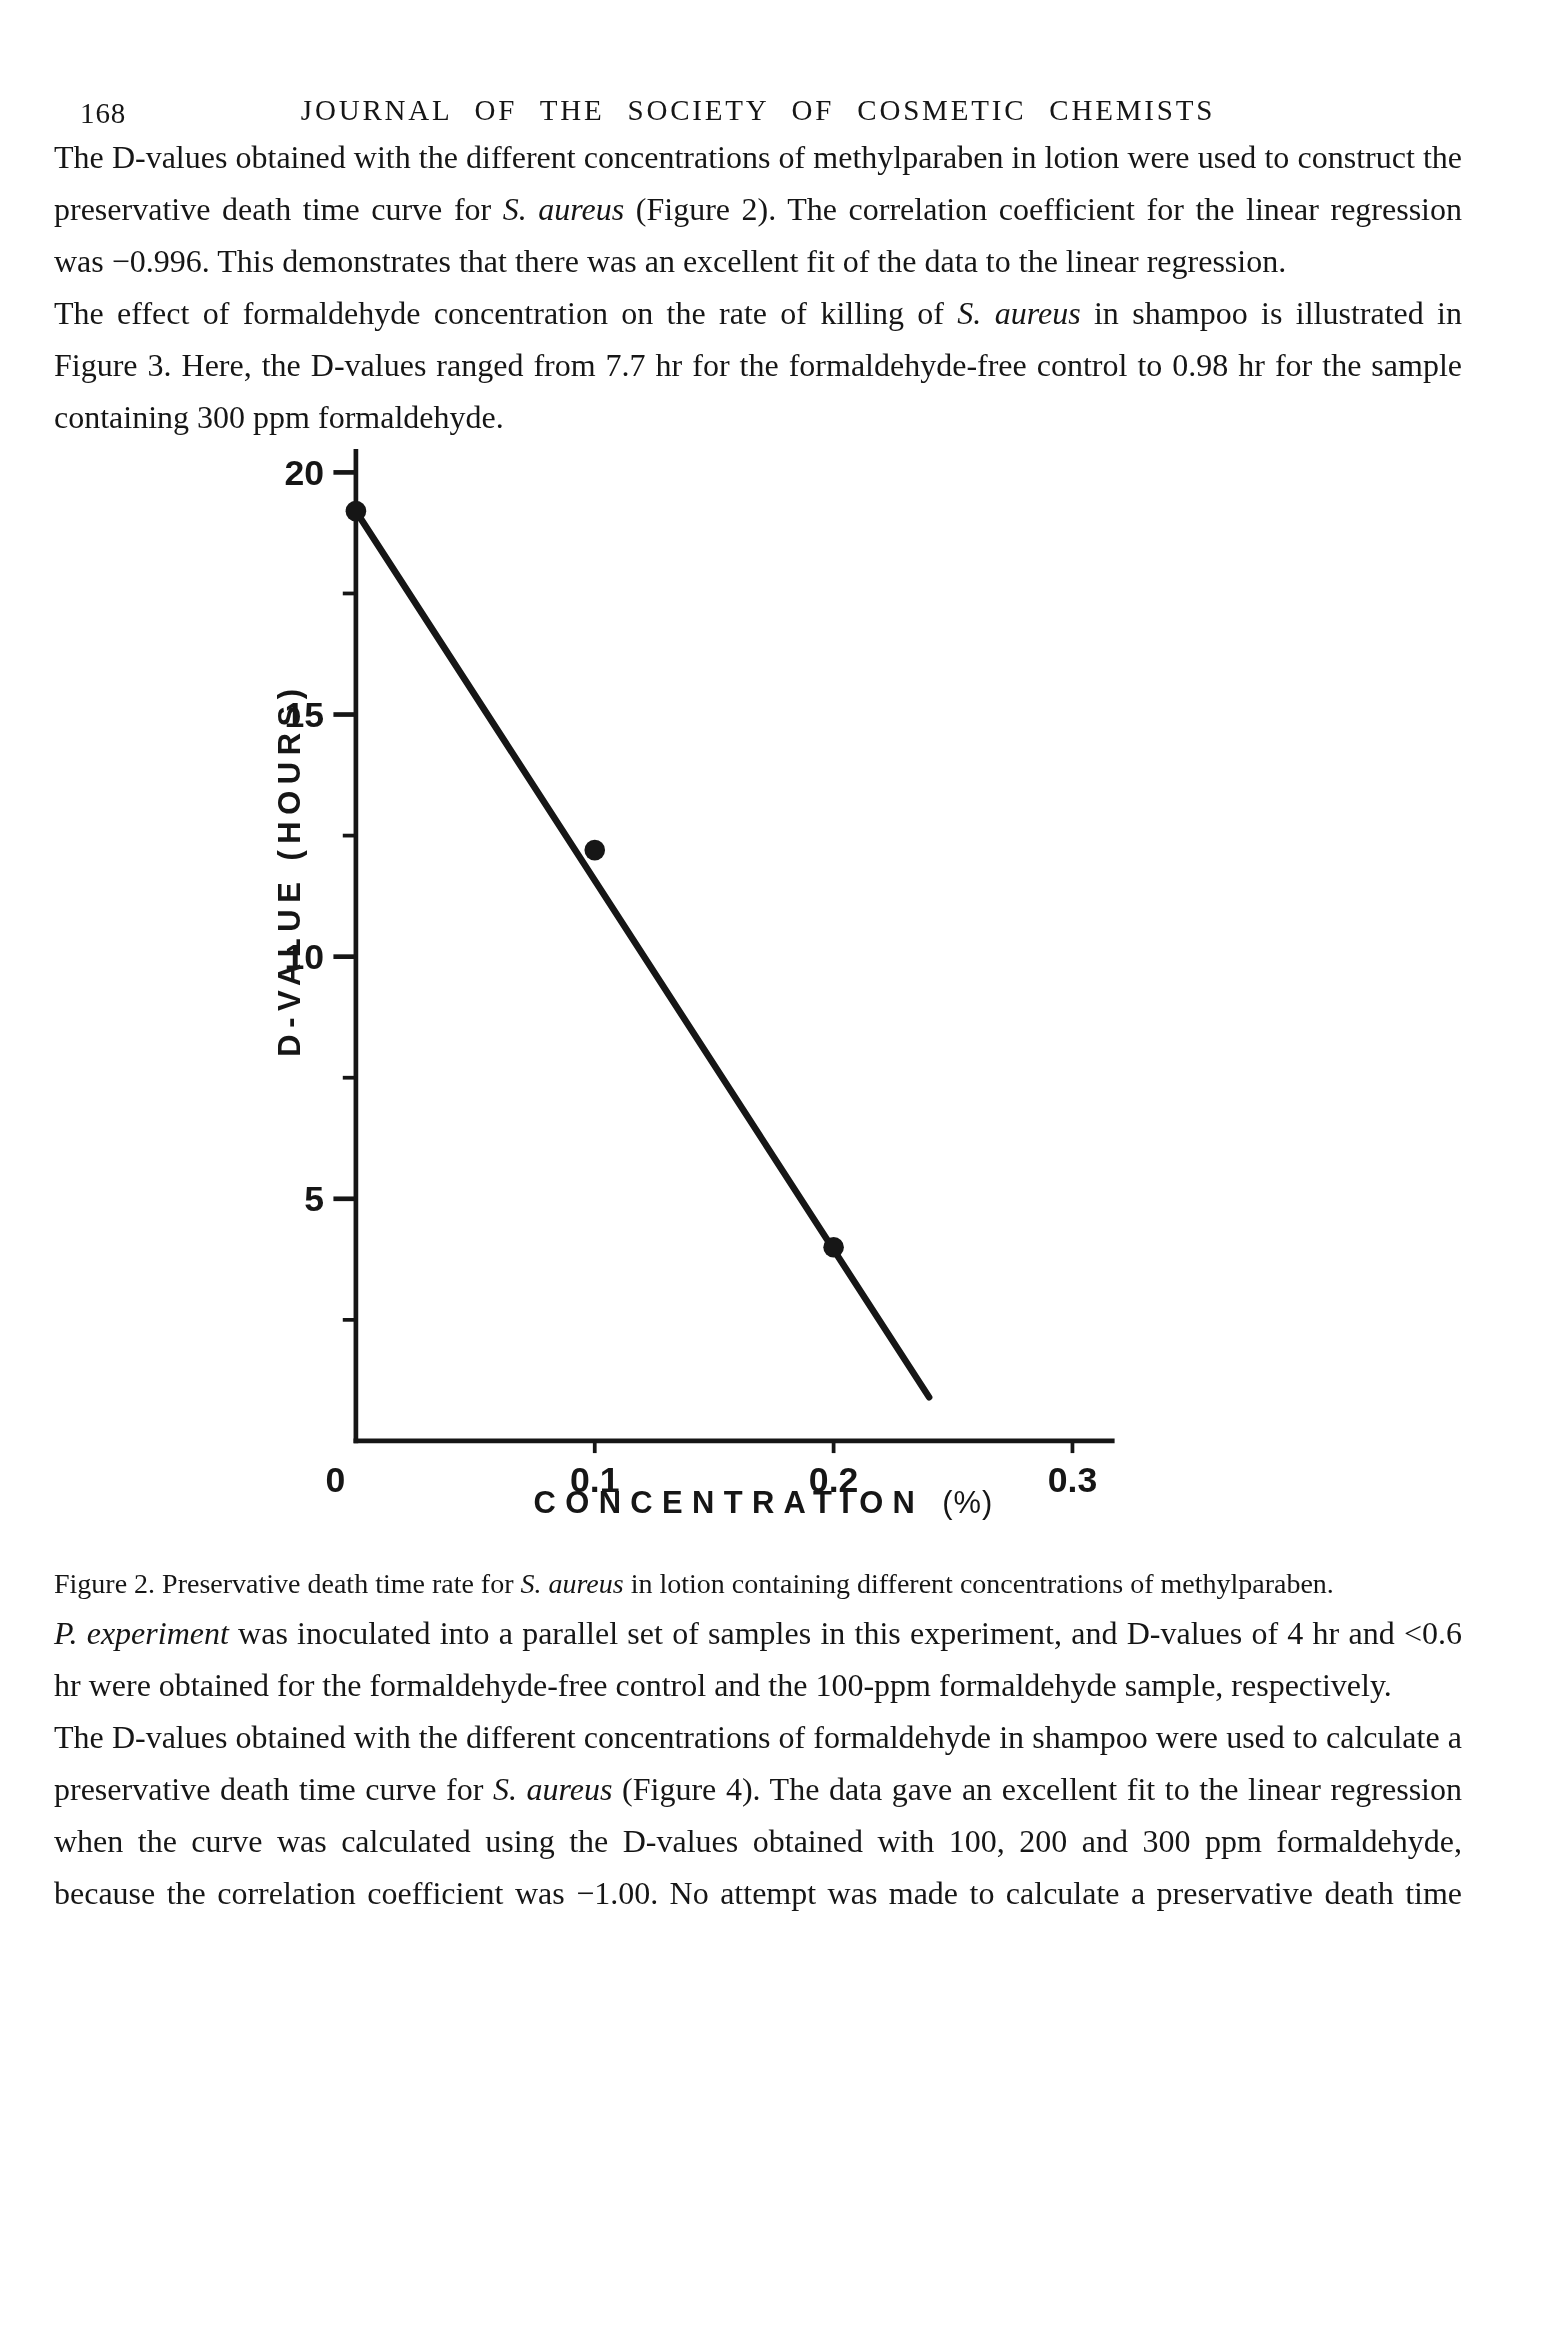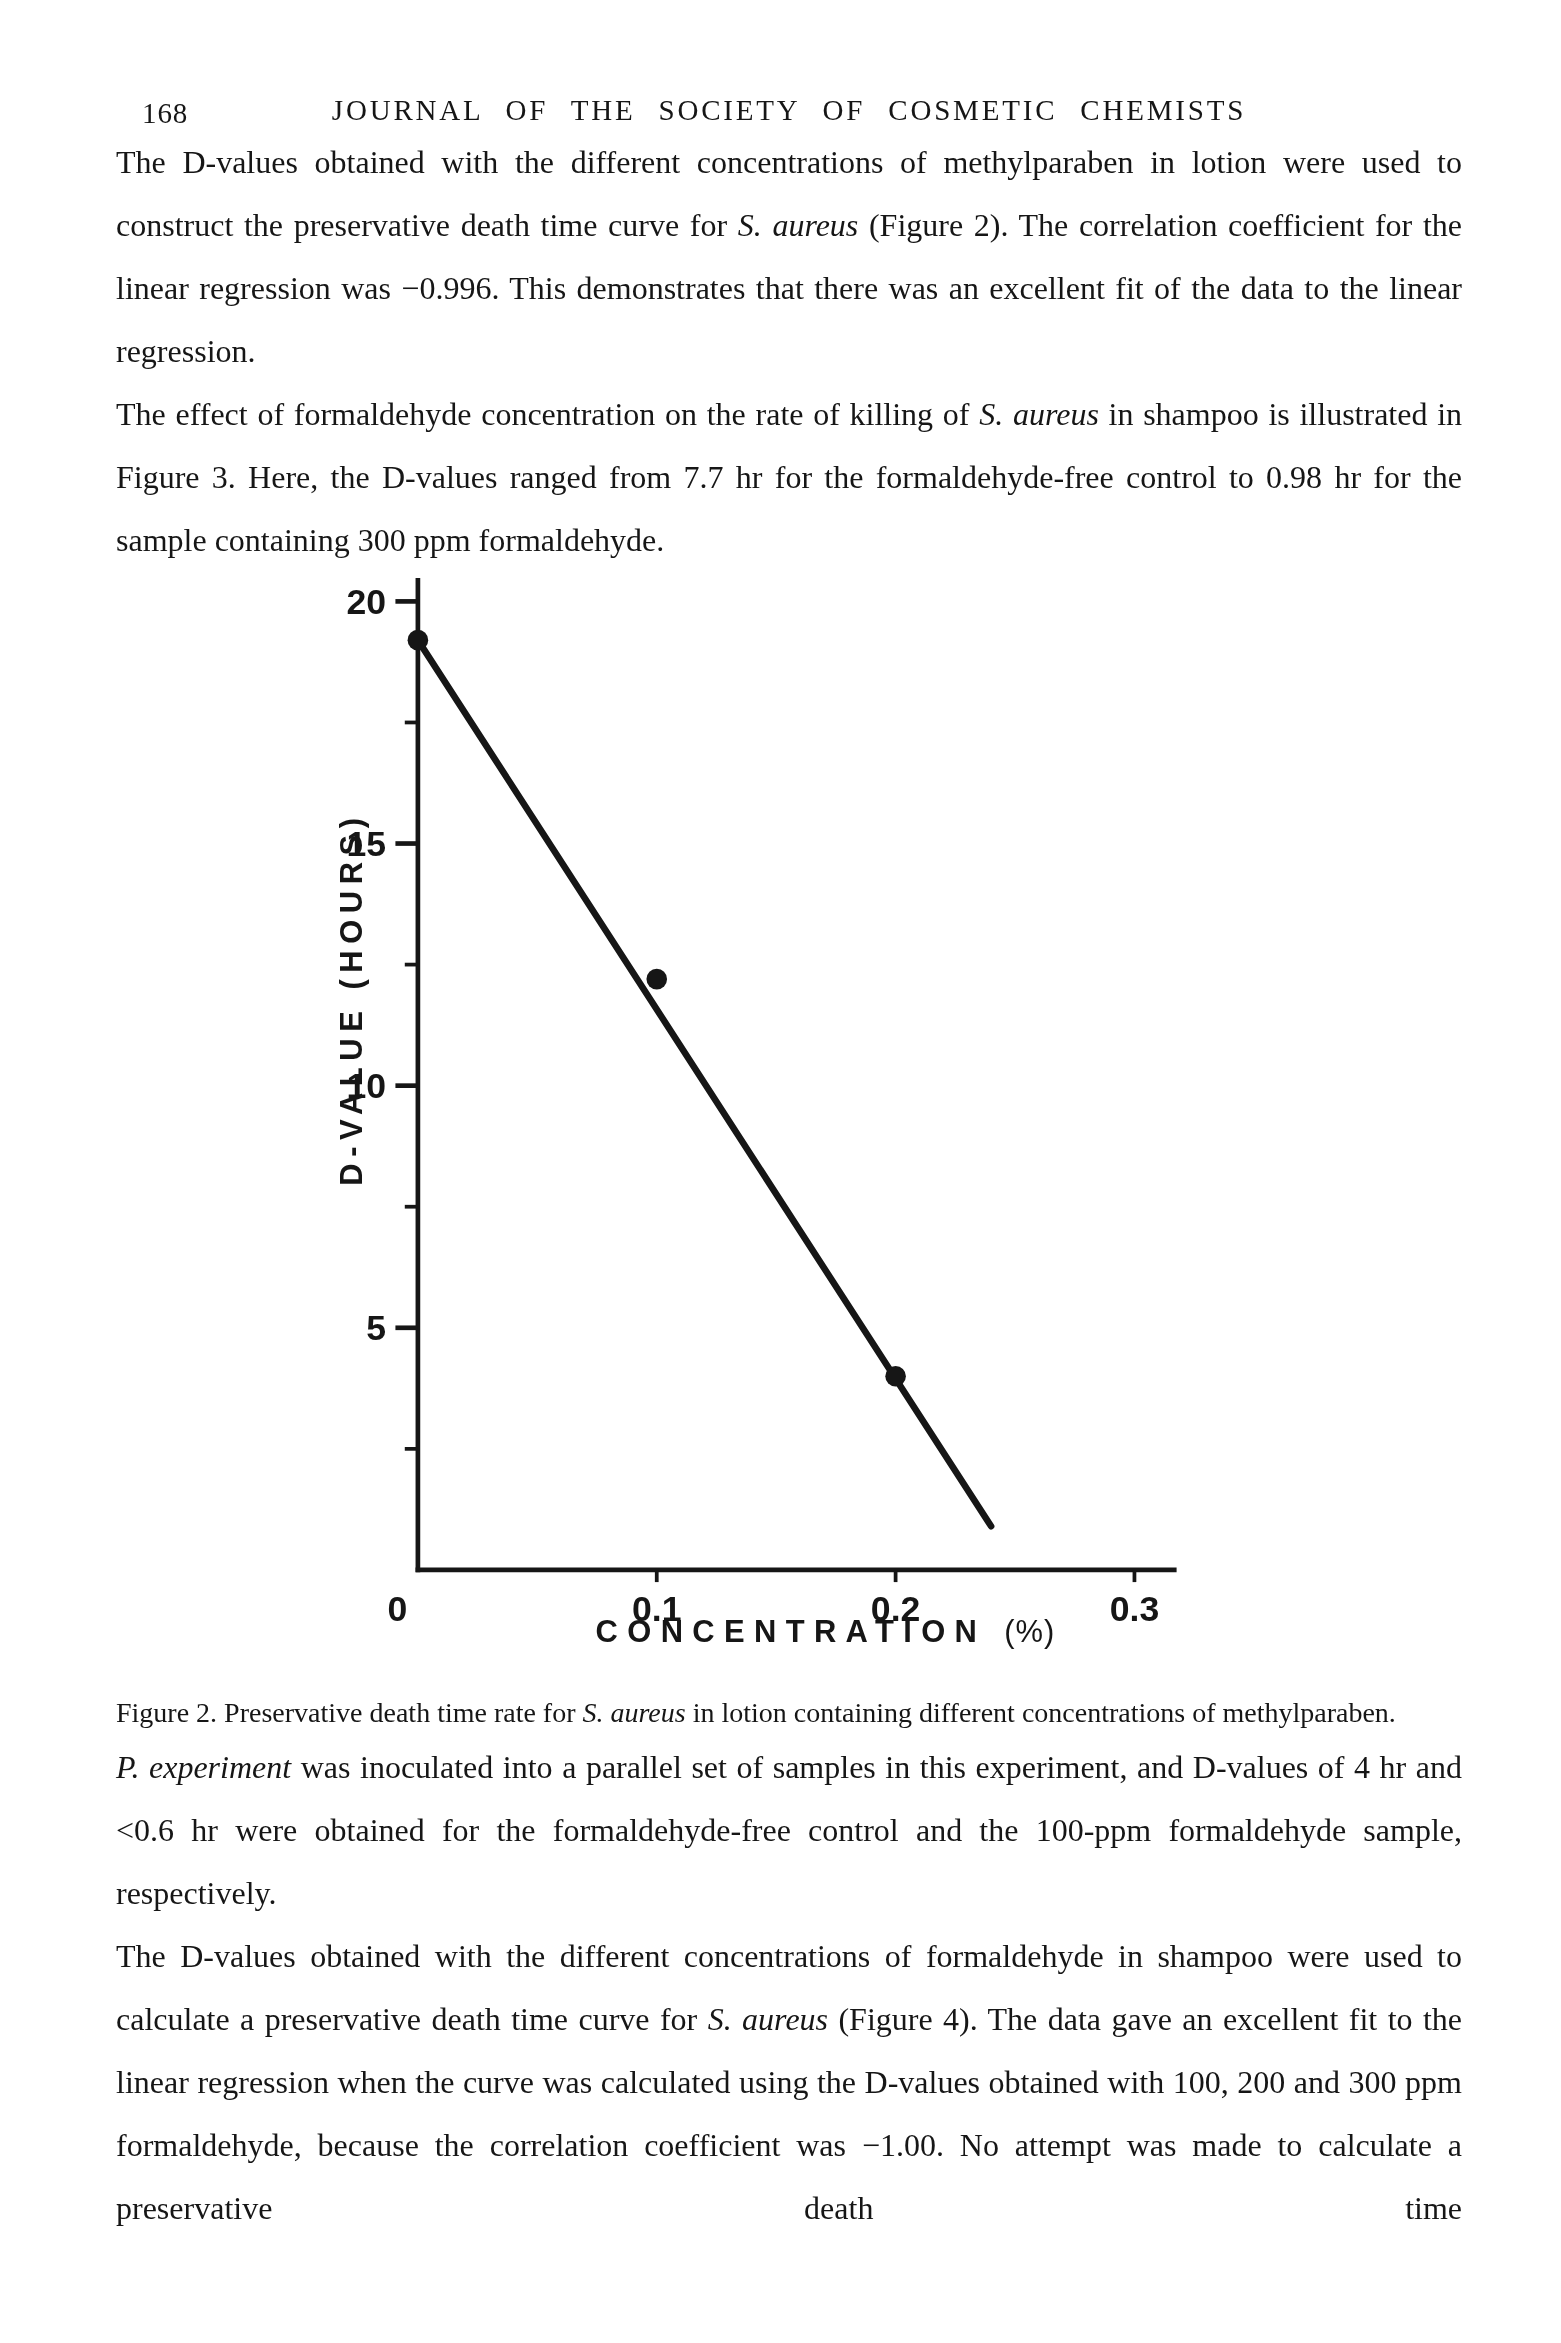--- a/index.html
+++ b/index.html
@@ -3,27 +3,27 @@
 <meta charset="utf-8">
 <style>
   html,body{margin:0;padding:0;background:#ffffff;}
   .page{
     position:relative;
     width:1562px;height:2343px;
     background:#ffffff;
     color:#161616;
     font-family:"Liberation Serif",serif;
     box-sizing:border-box;
-    padding:94px 100px 0 116px;
+    padding:94px 100px 0 54px;
     overflow:hidden;
   }
   .pg-header{position:relative;height:37px;margin:0;}
   .pgnum{position:absolute;left:26px;top:2.8px;font-size:29px;letter-spacing:0.9px;}
   .jtitle{display:block;text-align:center;font-size:29px;letter-spacing:2.8px;word-spacing:13px;white-space:nowrap;}
-  p.body{margin:0;font-size:32px;line-height:63px;text-align:justify;}
+  p.body{margin:0;font-size:32px;line-height:52px;text-align:justify;}
   p.body i{font-style:italic;}
   .p1{margin-top:75px;}
   .p2{margin-top:7.5px;}
   .p3{margin-top:26px;}
   .p4{margin-top:7.5px;text-align-last:justify;}
   figure.fig{margin:-9.4px 0 0 0;padding:0;}
   figure.fig svg{display:block;margin-left:105px;}
   svg text{font-family:"Liberation Sans",sans-serif;}
   figcaption.caption{font-size:28px;line-height:47px;text-align:justify;margin-top:1.9px;}
   figcaption.caption b{font-weight:normal;}

